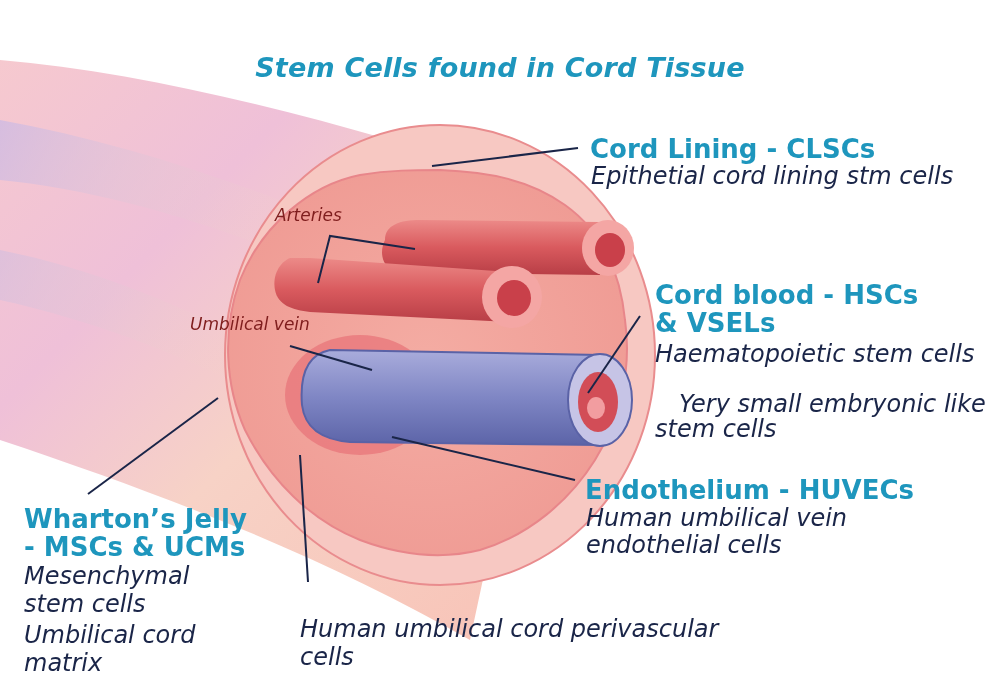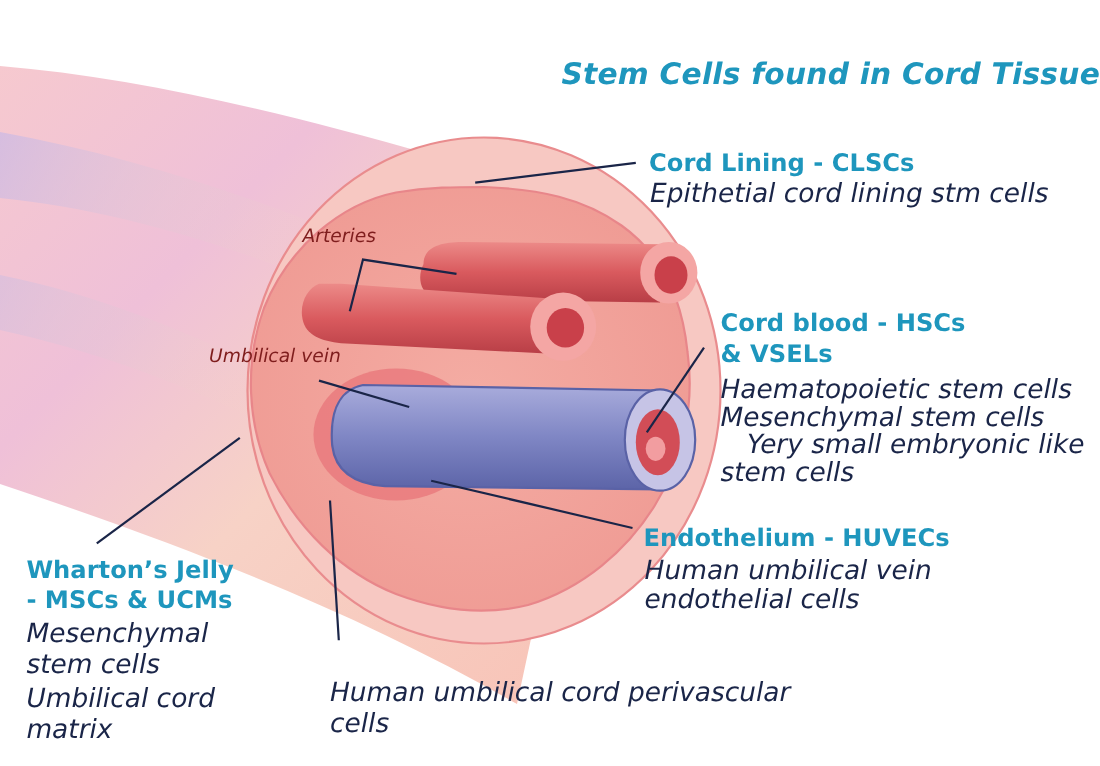--- a/index.html
+++ b/index.html
@@ -1,19 +1,19 @@
 <!DOCTYPE html>
 <html><head>
 <meta charset="utf-8">
 <style>
   html,body{margin:0;padding:0;background:#ffffff;}
   body{width:1000px;height:696px;position:relative;overflow:hidden;font-family:"DejaVu Sans",sans-serif;}
   #stage{position:absolute;left:0;top:0;width:1000px;height:696px;}
-  .title{position:absolute;left:0;width:1000px;top:52px;text-align:right;font-style:italic;font-weight:bold;font-size:27px;color:#1e96bd;letter-spacing:0.2px;}
-  .lbl-h{position:absolute;font-weight:bold;font-size:22px;color:#1e96bd;line-height:26px;white-space:nowrap;}
+  .title{position:absolute;left:0;width:1000px;top:52px;text-align:center;font-style:italic;font-weight:bold;font-size:27px;color:#1e96bd;letter-spacing:0.2px;}
+  .lbl-h{position:absolute;font-weight:bold;font-size:26px;color:#1e96bd;line-height:26px;white-space:nowrap;}
   .lbl-d{position:absolute;font-style:italic;font-size:24px;color:#1a2548;line-height:26px;white-space:nowrap;}
   .lbl-in{position:absolute;font-style:italic;font-size:17px;color:#7f1d1d;white-space:nowrap;}
 </style>
 </head>
 <body>
 
 <div id="stage">
 <svg width="1000" height="696" viewBox="0 0 1000 696" style="position:absolute;left:0;top:0">
   <defs>
     <linearGradient id="cordBody" x1="0" y1="0" x2="1" y2="1">
@@ -85,21 +85,20 @@
 
 <div class="lbl-in" style="left:275px;top:205px;">Arteries</div>
 <div class="lbl-in" style="left:190px;top:314px;">Umbilical vein</div>
 
 <div class="lbl-h" style="left:590px;top:136px;">Cord Lining - CLSCs</div>
 <div class="lbl-d" style="left:591px;top:163px;">Epithetial cord lining stm cells</div>
 
 <div class="lbl-h" style="left:655px;top:282px;">Cord blood - HSCs</div>
 <div class="lbl-h" style="left:655px;top:310px;">&amp; VSELs</div>
 <div class="lbl-d" style="left:655px;top:341px;">Haematopoietic stem cells</div>
-<div class="lbl-d" style="left:655px;top:366px;">Mesenchymal  stem cells</div>
 <div class="lbl-d" style="left:655px;top:391px;margin-left:24px;">Yery small embryonic like</div>
 <div class="lbl-d" style="left:655px;top:416px;">stem cells</div>
 
 <div class="lbl-h" style="left:585px;top:477px;">Endothelium - HUVECs</div>
 <div class="lbl-d" style="left:586px;top:532px;">endothelial cells</div>
 <div class="lbl-d" style="left:586px;top:505px;">Human umbilical vein</div>
 
 <div class="lbl-h" style="left:24px;top:506px;">Wharton’s Jelly</div>
 <div class="lbl-h" style="left:24px;top:534px;">- MSCs &amp; UCMs</div>
 <div class="lbl-d" style="left:24px;top:563px;">Mesenchymal</div>

